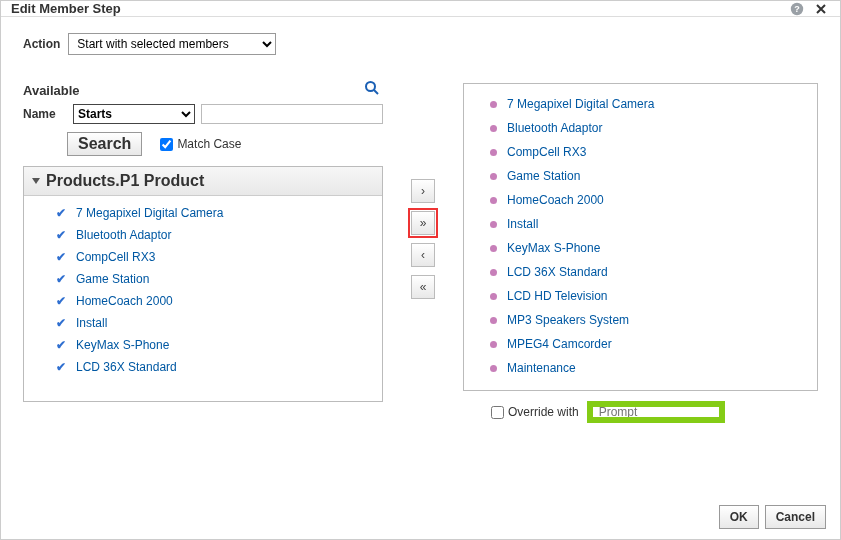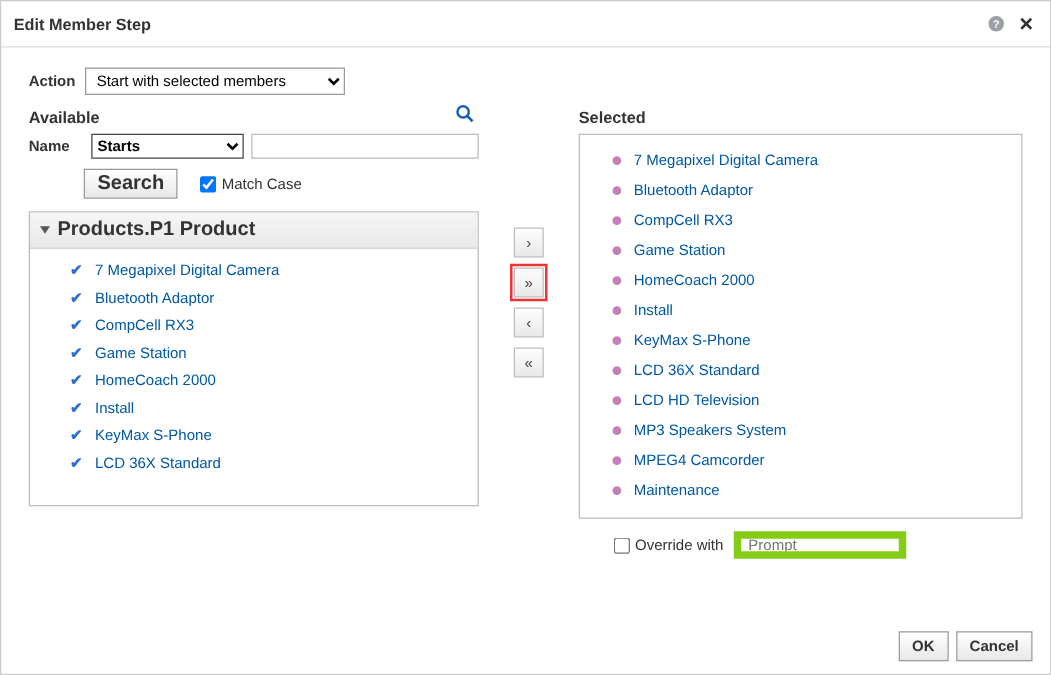--- a/index.html
+++ b/index.html
@@ -10,21 +10,21 @@
     color: #333;
     background: #fff;
   }
   .dialog {
     width: 841px; height: 540px;
     border: 1px solid #ccc;
     position: relative;
     background: #fff;
   }
   .dialog-header {
-    height: 37px;
+    height: 16px;
     border-bottom: 1px solid #ddd;
     display: flex;
     align-items: center;
     padding: 0 10px;
     font-weight: bold;
     font-size: 13px;
     color: #333;
   }
   .dialog-header .title { flex: 1; }
   .dialog-header .hicon {
@@ -33,21 +33,21 @@
     margin-left: 6px;
     cursor: pointer;
     color: #666;
   }
   .body {
     padding: 16px 22px 50px 22px;
   }
   .row {
     display: flex;
     align-items: center;
-    margin-bottom: 10px;
+    margin-bottom: 28px;
   }
   .lbl {
     font-weight: bold;
     font-size: 12px;
     margin-right: 8px;
     color: #333;
   }
   select.action {
     width: 208px; height: 22px;
     border: 1px solid #999;
@@ -323,21 +323,20 @@
       </div>
 
       <div class="col-mid">
         <div class="xfer-btn">›</div>
         <div class="xfer-btn highlight">»</div>
         <div class="xfer-btn">‹</div>
         <div class="xfer-btn">«</div>
       </div>
 
       <div class="col-sel">
-        <div class="section-title">Selected</div>
         <div class="sel-box" id="sel-list">
             <div class="sel-item">
               <span class="dot"></span>
               <span>7 Megapixel Digital Camera</span>
             </div>
             <div class="sel-item">
               <span class="dot"></span>
               <span>Bluetooth Adaptor</span>
             </div>
             <div class="sel-item">

